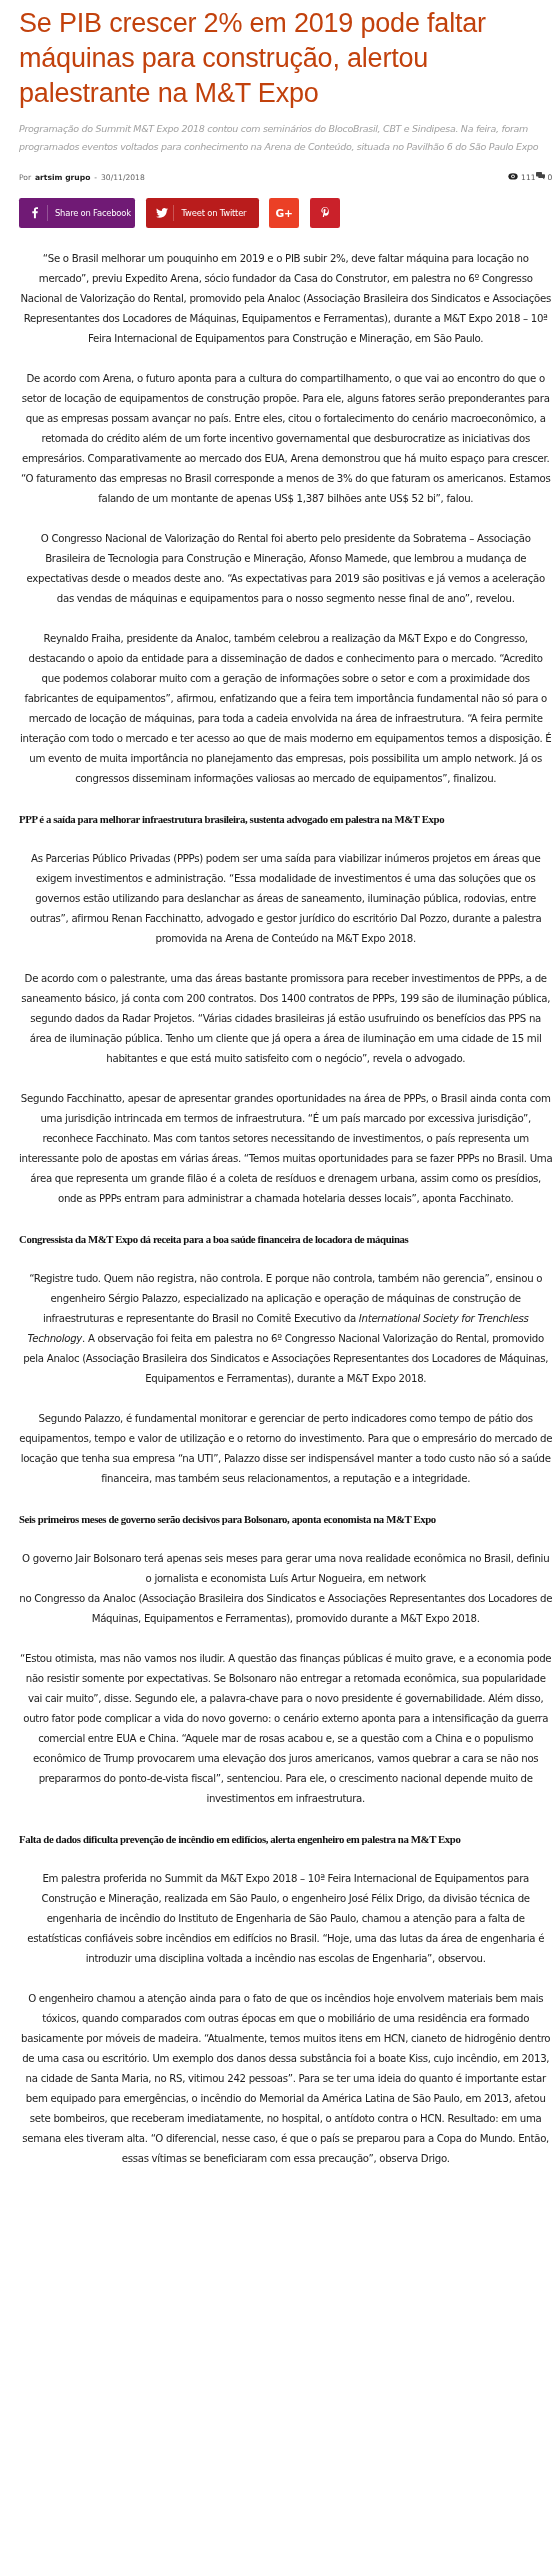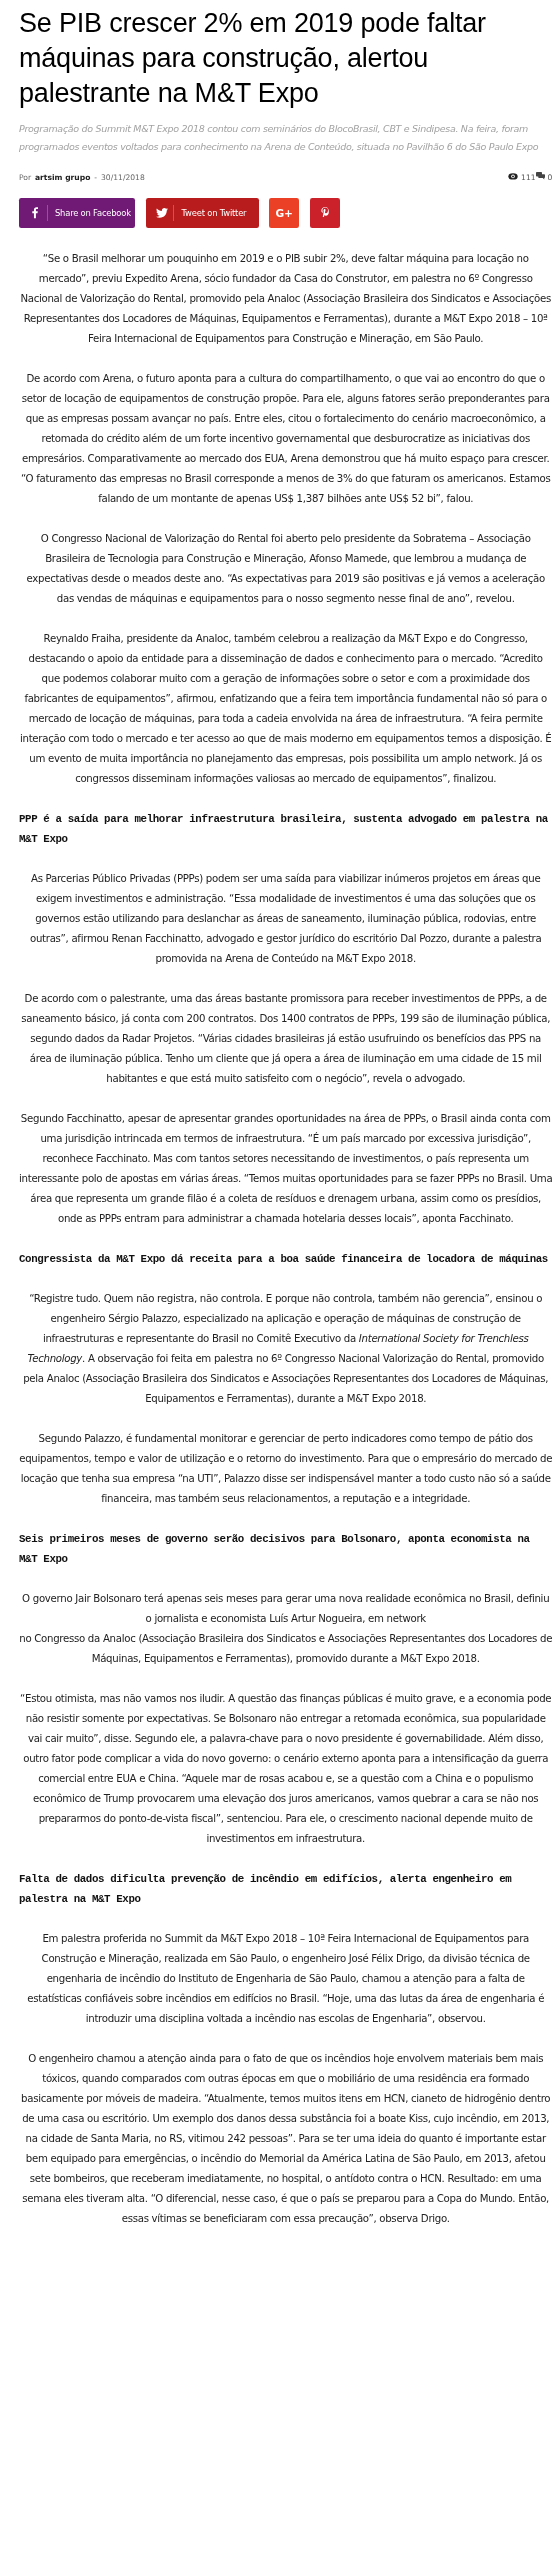--- a/index.html
+++ b/index.html
@@ -4,21 +4,21 @@
   <style>
     html, body { margin: 0; padding: 0; background: #ffffff; }
     body { width: 560px; min-height: 2576px; color: #222222; }
     .wrap { padding: 0 7.6px 0 19px; }
     h1.title {
       font-family: "Liberation Sans", sans-serif;
       font-weight: 400;
       font-size: 27px;
       line-height: 35px;
       letter-spacing: -0.2px;
-      color: #000000;
+      color: #c2410c;
       margin: 4.6px 0 0 0;
       padding-top: 1.5px;
     }
     .subtitle {
       font-family: "DejaVu Sans", sans-serif;
       font-style: italic;
       font-size: 9.5px;
       line-height: 18px;
       color: #a2a2a2;
       margin: 9px 0 0 0;
@@ -55,21 +55,21 @@
     .content p {
       font-family: "DejaVu Sans", sans-serif;
       font-size: 10.2px;
       line-height: 20px;
       letter-spacing: -0.3px;
       color: #222222;
       margin: 0 0 20px 0;
       text-align: center;
     }
     .content h2 {
-      font-family: Liberation Mono, monospace;
+      font-family: Liberation Serif, serif;
       font-weight: bold;
       font-size: 10.8px;
       line-height: 20px;
       letter-spacing: -0.4px;
       color: #111111;
       margin: 0 0 20px 0;
     }
     .content em { font-style: italic; }
   </style>
 </head>

